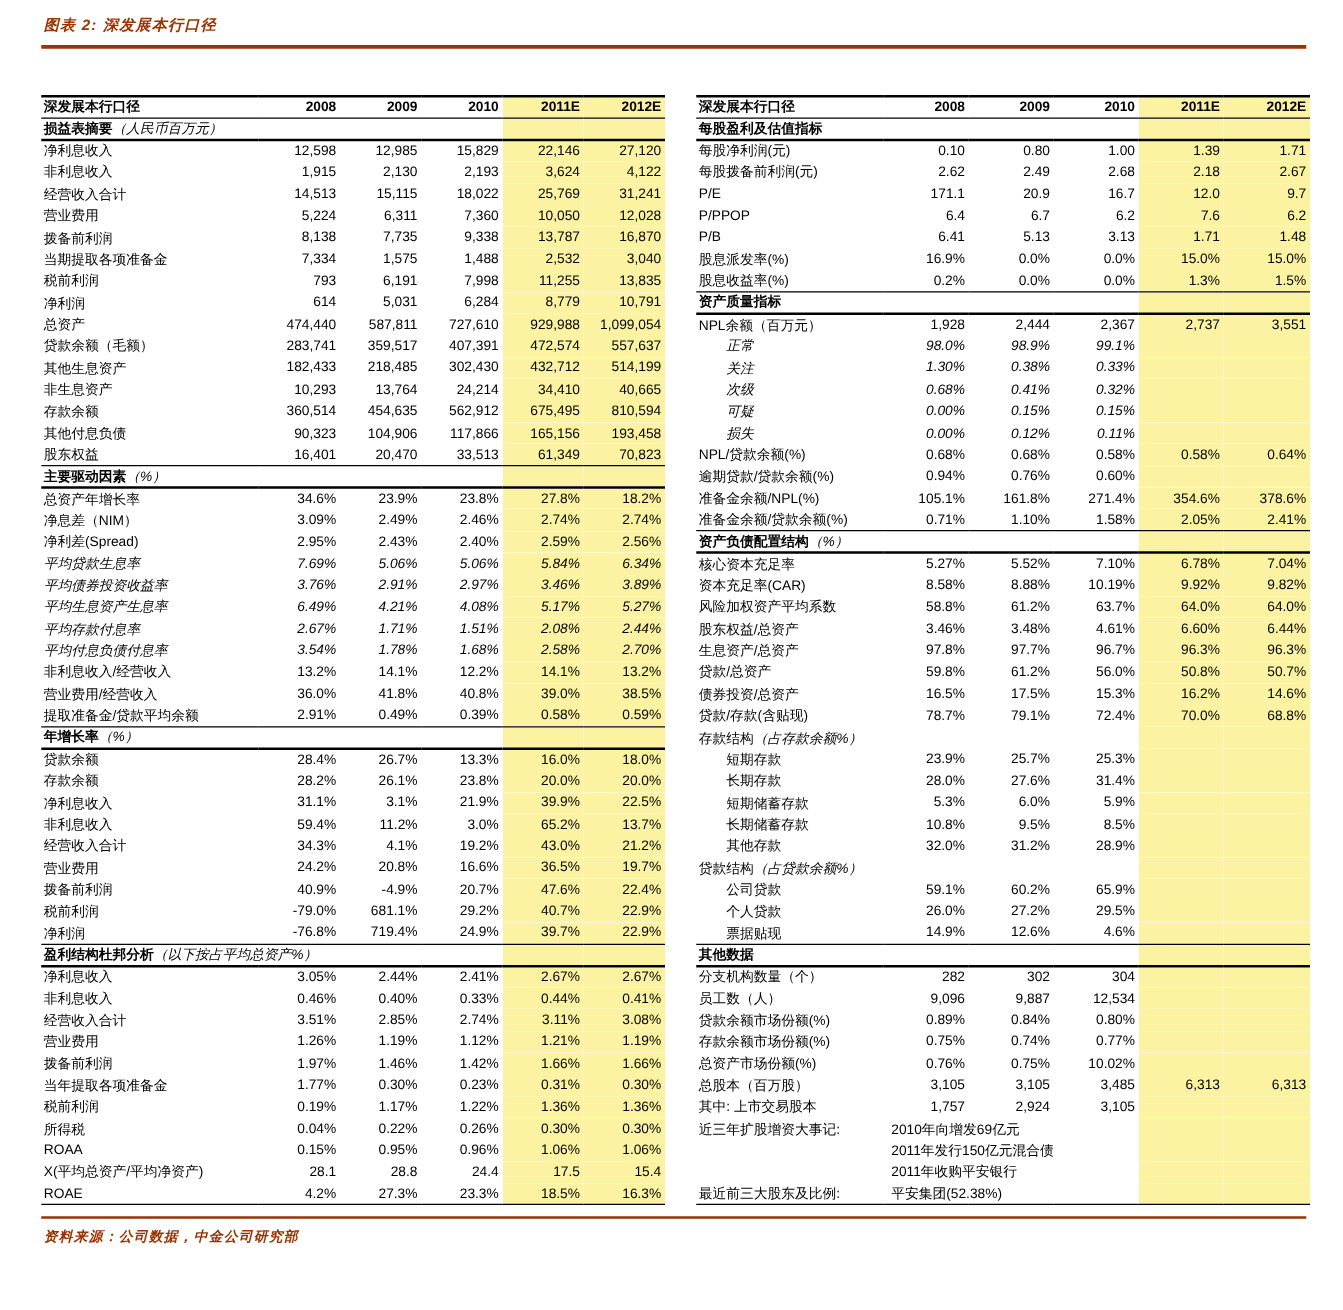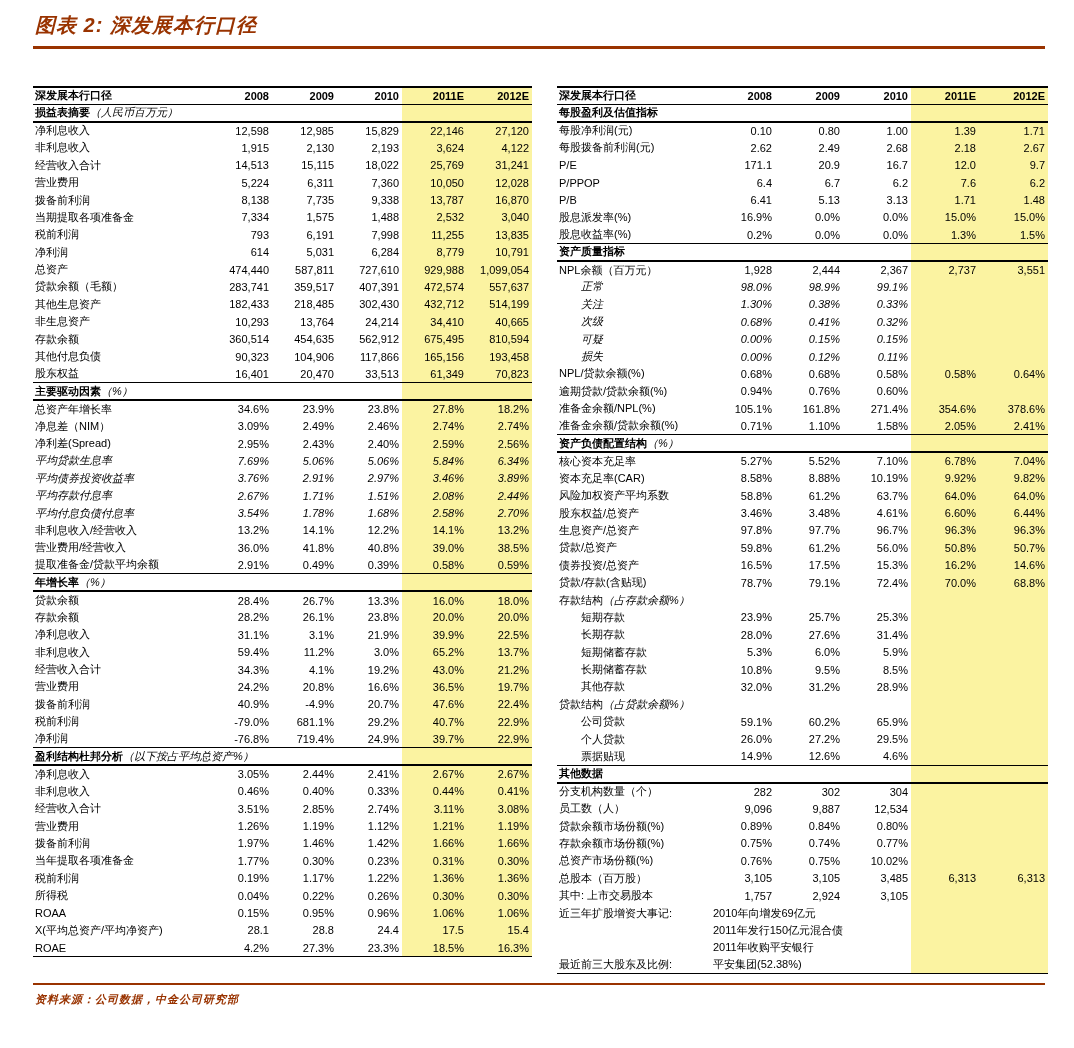--- a/index.html
+++ b/index.html
@@ -6,21 +6,21 @@
   * { box-sizing:border-box; }
   html,body { margin:0; padding:0; background:#fff; }
   body {
     width:1074px; height:1048px; overflow:hidden;
     font-family:"Liberation Sans","DejaVu Sans",sans-serif;
     color:var(--ink);
   }
   .page { padding:12px 29px 0 33px; }
   .chart-title {
     color:var(--accent); font-weight:bold; font-style:italic;
-    font-size:20px; letter-spacing:1px; padding-left:2px;
+    font-size:12px; letter-spacing:1px; padding-left:2px;
   }
   .title-rule { height:0; border:none; border-top:3px solid var(--accent); margin:7px 0 0 0; }
   .tables { display:flex; gap:25px; margin-top:37px; align-items:flex-start; }
   table { border-collapse:collapse; table-layout:fixed; font-size:11px; }
   .t-left  { width:499px; }
   .t-right { width:491px; }
   td { height:17.4px; padding:0 2px; vertical-align:middle; white-space:nowrap; overflow:hidden; }
   td.num { text-align:right; padding-right:3px; }
   td.hl  { background:var(--hl); }
   td.label { text-align:left; }
@@ -229,20 +229,28 @@
           </tr>
           <tr class=" italic">
             <td class="label">平均债券投资收益率</td>
             <td class="num">3.76%</td>
             <td class="num">2.91%</td>
             <td class="num">2.97%</td>
             <td class="num hl">3.46%</td>
             <td class="num hl">3.89%</td>
           </tr>
           <tr class=" italic">
+            <td class="label">平均生息资产生息率</td>
+            <td class="num">6.49%</td>
+            <td class="num">4.21%</td>
+            <td class="num">4.08%</td>
+            <td class="num hl">5.17%</td>
+            <td class="num hl">5.27%</td>
+          </tr>
+          <tr class=" italic">
             <td class="label">平均存款付息率</td>
             <td class="num">2.67%</td>
             <td class="num">1.71%</td>
             <td class="num">1.51%</td>
             <td class="num hl">2.08%</td>
             <td class="num hl">2.44%</td>
           </tr>
           <tr class=" italic">
             <td class="label">平均付息负债付息率</td>
             <td class="num">3.54%</td>

